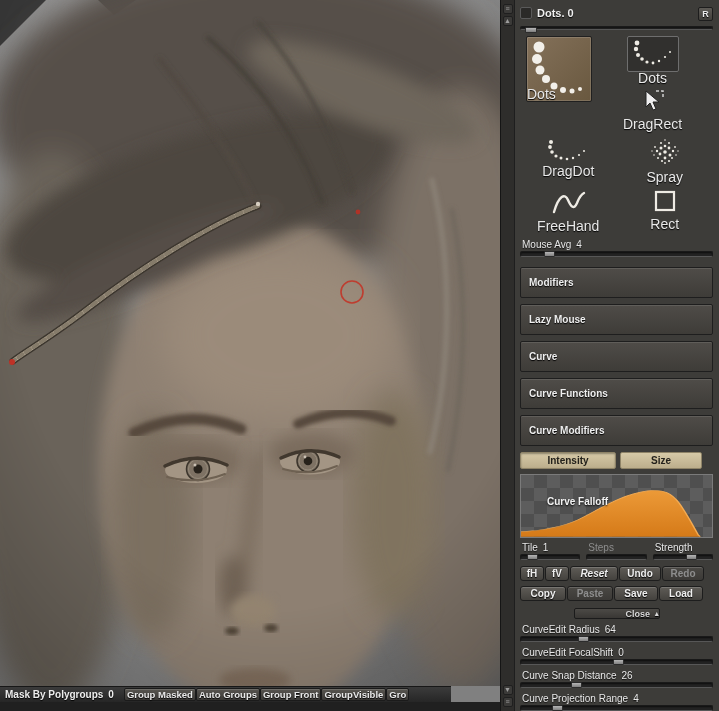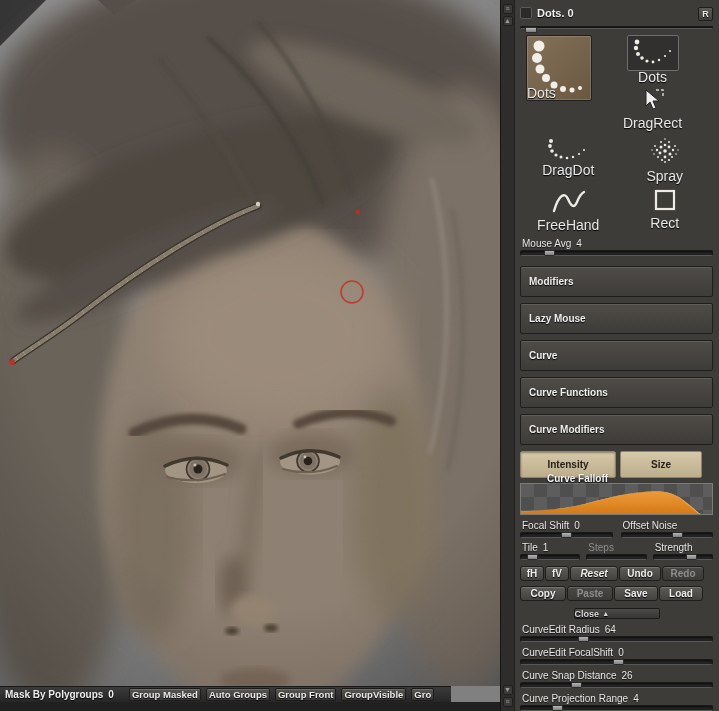--- a/index.html
+++ b/index.html
@@ -6,21 +6,21 @@
   html,body { width:719px; height:711px; }
   body { background:#222; font-family:"Liberation Sans", sans-serif; overflow:hidden; }
   .stage { position:relative; width:719px; height:711px; background:#2a2a2a; overflow:hidden; }
 
   
   .viewport { position:absolute; left:0; top:0; width:500px; height:711px; background:#808080; }
   .viewport svg { display:block; }
 
   .bottom-bar { position:absolute; left:0; top:686px; width:451px; height:16px;
     background:linear-gradient(#3b3b3b,#262626); border-top:1px solid #171717;
-    display:flex; align-items:center; gap:5px; padding:0 5px; overflow:hidden; }
+    display:flex; align-items:center; padding:0 5px; overflow:hidden; }
   .below-bar { position:absolute; left:0; top:702px; width:500px; height:9px; background:#202020; }
   .mask-text { font-size:10px; font-weight:bold; color:#ededed; text-shadow:0 1px 1px #000; white-space:nowrap; margin-right:10px; }
   .mask-text .val { margin-left:5px; }
   .bb-btn { flex:0 0 auto; height:13px; display:flex; align-items:center; justify-content:center;
     padding:0 2px; font-size:9.5px; font-weight:bold; color:#e9e9e9; text-shadow:0 1px 1px #000;
     background:linear-gradient(#585550,#3b3936); border:1px solid #1b1b1b; border-radius:2px;
     box-shadow:inset 0 1px 0 rgba(255,255,255,.14); white-space:nowrap; }
 
   
   .panel { position:absolute; left:500px; top:0; width:219px; height:711px;
@@ -70,21 +70,21 @@
   .zslider .handle { position:absolute; top:-1px; width:11px; height:6px;
     background:linear-gradient(#b5b5b5,#808080); border:1px solid #2c2c2c; border-radius:1px; }
   .zslider.disabled .txt { color:#8d8d8d; text-shadow:none; }
 
   .zsection { height:31px; margin-bottom:6px; display:flex; align-items:center; padding:0 8px;
     font-size:10px; font-weight:bold; color:#efefef; text-shadow:0 1px 1px #000;
     background:linear-gradient(#4f4c48,#3e3c38); border:1px solid #1e1e1e; border-radius:2px;
     box-shadow:inset 0 1px 0 rgba(255,255,255,.1); }
 
   .tabs-row { margin-top:6px; display:flex; gap:4px; }
-  .ztab { height:27px; display:flex; align-items:center; justify-content:center;
+  .ztab { height:17px; display:flex; align-items:center; justify-content:center;
     font-size:10px; font-weight:bold; color:#23211b;
     background:linear-gradient(#d6c9a7,#bcae8c); border:1px solid #8e8367; border-radius:2px; }
   .ztab.sel { box-shadow:inset 0 1px 2px rgba(0,0,0,.35); }
   .tab-intensity { width:96px; }
   .tab-size { width:82px; }
 
   .curve-box { margin-top:5px; position:relative; height:163px; border:1px solid #7b7b7b;
     background-color:#5d5d5d;
     background-image:
       linear-gradient(45deg,#4f4f4f 25%,transparent 25%,transparent 75%,#4f4f4f 75%),
@@ -102,21 +102,21 @@
   .btn-row { display:flex; gap:1px; }
   .btn-row.r1 { margin-top:6px; }
   .btn-row.r2 { margin-top:5px; }
   .zbtn { height:15px; display:flex; align-items:center; justify-content:center;
     font-size:10px; font-weight:bold; color:#eeeeee; text-shadow:0 1px 1px #000;
     background:linear-gradient(#5f5c57,#44423e); border:1px solid #1d1d1d; border-radius:3px;
     box-shadow:inset 0 1px 0 rgba(255,255,255,.16); }
   .zbtn.disabled { color:#8d8d8d; background:linear-gradient(#4a4844,#3c3a37); text-shadow:none; }
   .w24{width:24px;} .w42{width:42px;} .w44{width:44px;} .w46{width:46px;} .w48{width:48px;font-style:italic;}
 
-  .close-btn { margin:7px auto 0; width:86px; height:11px; display:flex; align-items:center; justify-content:flex-start;
+  .close-btn { margin:7px auto 0; width:86px; height:11px; display:flex; align-items:center; justify-content:flex-end;
     font-size:9px; font-weight:bold; color:#d9d9d9; text-shadow:0 1px 1px #000;
     background:linear-gradient(#4c4a46,#393734); border:1px solid #1b1b1b; border-radius:2px; }
   .close-btn .arrow { margin-left:5px; font-size:7px; }
 
   .bslider { margin-top:5px; }
 </style>
 </head>
 <body>
 
 <div class="stage">
@@ -409,34 +409,20 @@
       </div>
 
       <div class="curve-box">
         <svg viewBox="0 0 193 163" preserveAspectRatio="none">
           <path d="M0,150 C18,147 40,140 58,118 C80,90 100,52 128,42 C144,37 152,47 160,75 C168,104 174,135 179,158 L181,163 L0,163 Z" fill="url(#og2)"></path>
           <path d="M0,150 C18,147 40,140 58,118 C80,90 100,52 128,42 C144,37 152,47 160,75 C168,104 174,135 179,158 L181,163" fill="none" stroke="#f4ab52" stroke-width="1.6"></path>
         </svg>
         <span class="curve-label">Curve Falloff</span>
       </div>
 
-      <div class="two-col">
-        <div class="zslider">
-          <div class="txt"><span>Focal Shift</span><span class="val">0</span></div>
-          <div class="track">
-              <div class="handle" style="left:44%"></div>
-            </div>
-        </div>
-        <div class="zslider">
-          <div class="txt"><span>Offset Noise</span></div>
-          <div class="track">
-              <div class="handle" style="left:56%"></div>
-            </div>
-        </div>
-      </div>
 
       <div class="three-col">
         <div class="zslider">
           <div class="txt"><span>Tile</span><span class="val">1</span></div>
           <div class="track">
               <div class="handle" style="left:10%"></div>
             </div>
         </div>
         <div class="zslider disabled">
           <div class="txt"><span>Steps</span></div>

